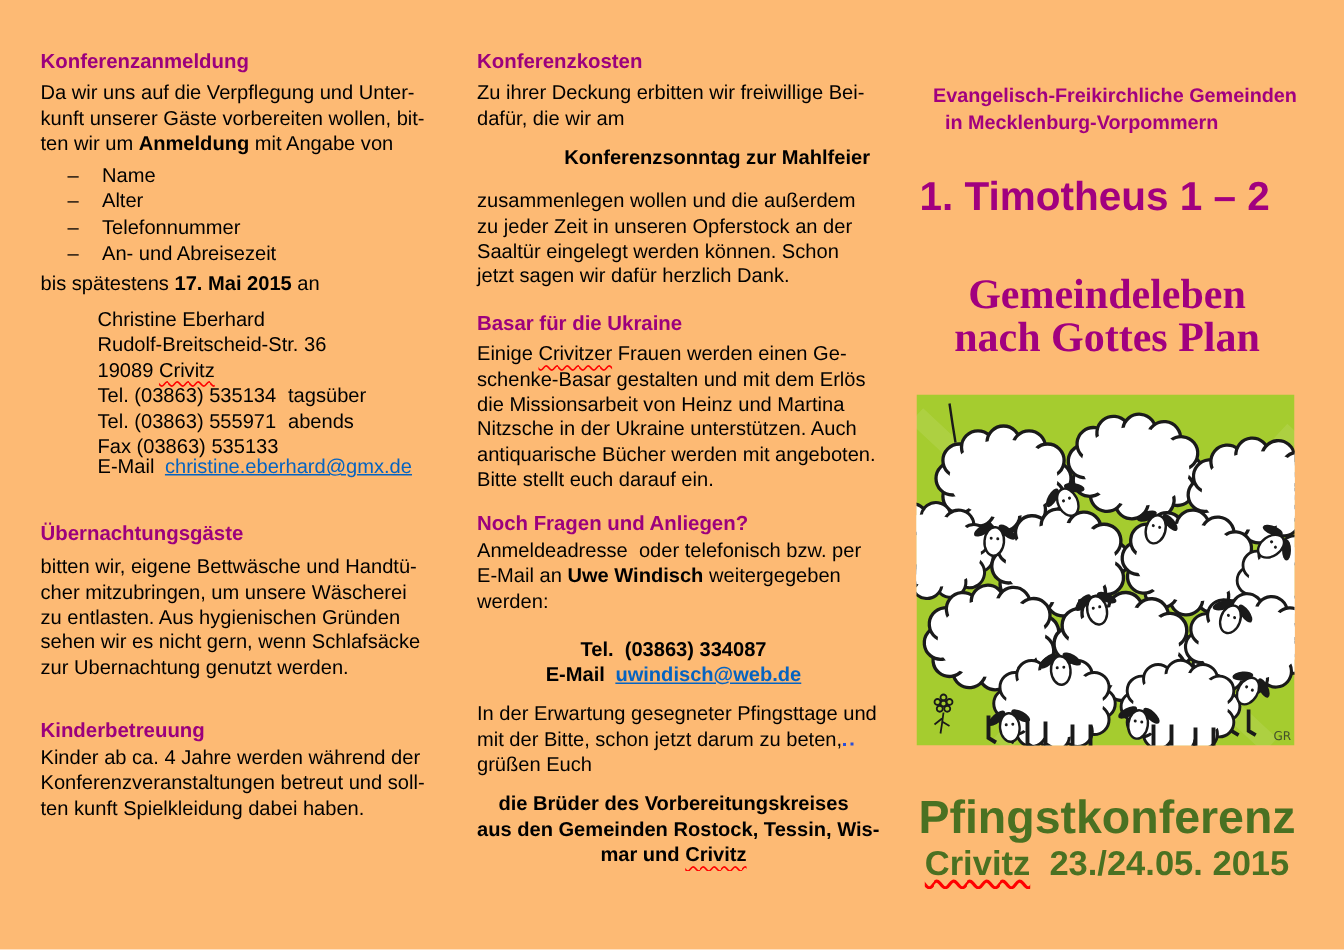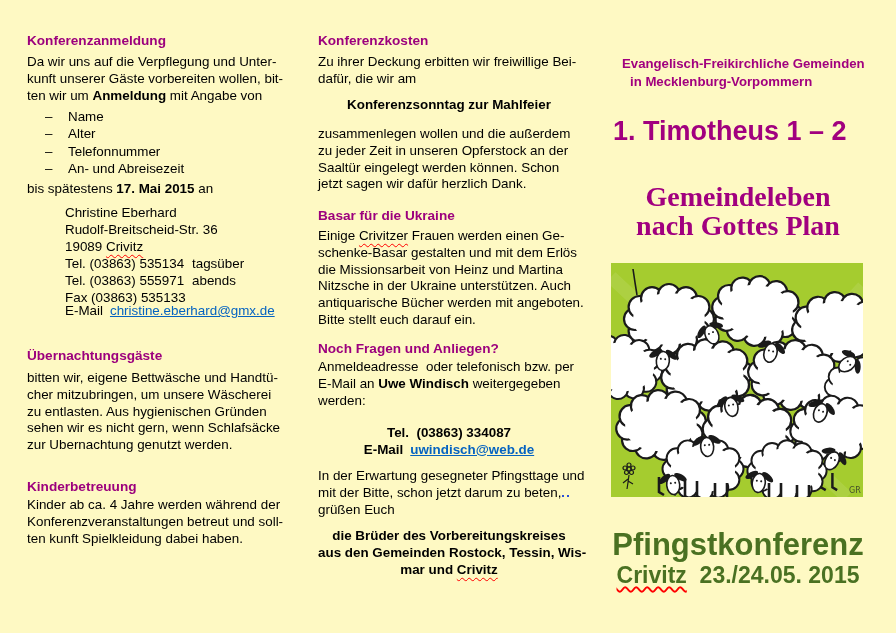--- a/index.html
+++ b/index.html
@@ -1,23 +1,23 @@
 <!DOCTYPE html>
 <html><head>
 <meta charset="utf-8">
 <style>
   html,body{margin:0;padding:0;background:#fff;}
-  .page{position:relative;width:896px;height:633px;background:#fef9c3;overflow:hidden;
+  .page{position:relative;width:896px;height:633px;background:#fdba74;overflow:hidden;
         font-family:"Liberation Sans","DejaVu Sans",sans-serif;color:#000;}
   .s{position:absolute;}
   .body{font-size:13.4px;line-height:16.8px;}
   .ln{white-space:pre;}
   .h{font-size:13.6px;font-weight:bold;color:#9C007D;white-space:pre;}
   .center{text-align:center;font-weight:bold;}
-  .bold{font-weight:bold;}
+  .bold{font-weight:bold;text-align:right;}
   .lnk{color:#0563C1;text-decoration:underline;cursor:pointer;}
   .sp{text-decoration-line:underline;text-decoration-style:wavy;text-decoration-color:#f00;
       text-decoration-thickness:1px;text-underline-offset:3px;}
   .dash{display:inline-block;width:23px;}
   .li{padding-left:18px;}
   .tel-num{display:inline-block;width:127px;}
   .gmark{display:inline-block;width:7px;height:6px;border-bottom:2px dotted #2b4fd7;margin-left:1px;}
   .orgline{font-size:13.2px;font-weight:bold;color:#A1007F;line-height:18px;white-space:pre;}
   .title-big{font-size:27px;font-weight:bold;color:#A1007F;white-space:pre;}
   .subtitle{font-size:28px;font-weight:bold;color:#A1007F;line-height:28.5px;font-family:Liberation Serif, serif;}

